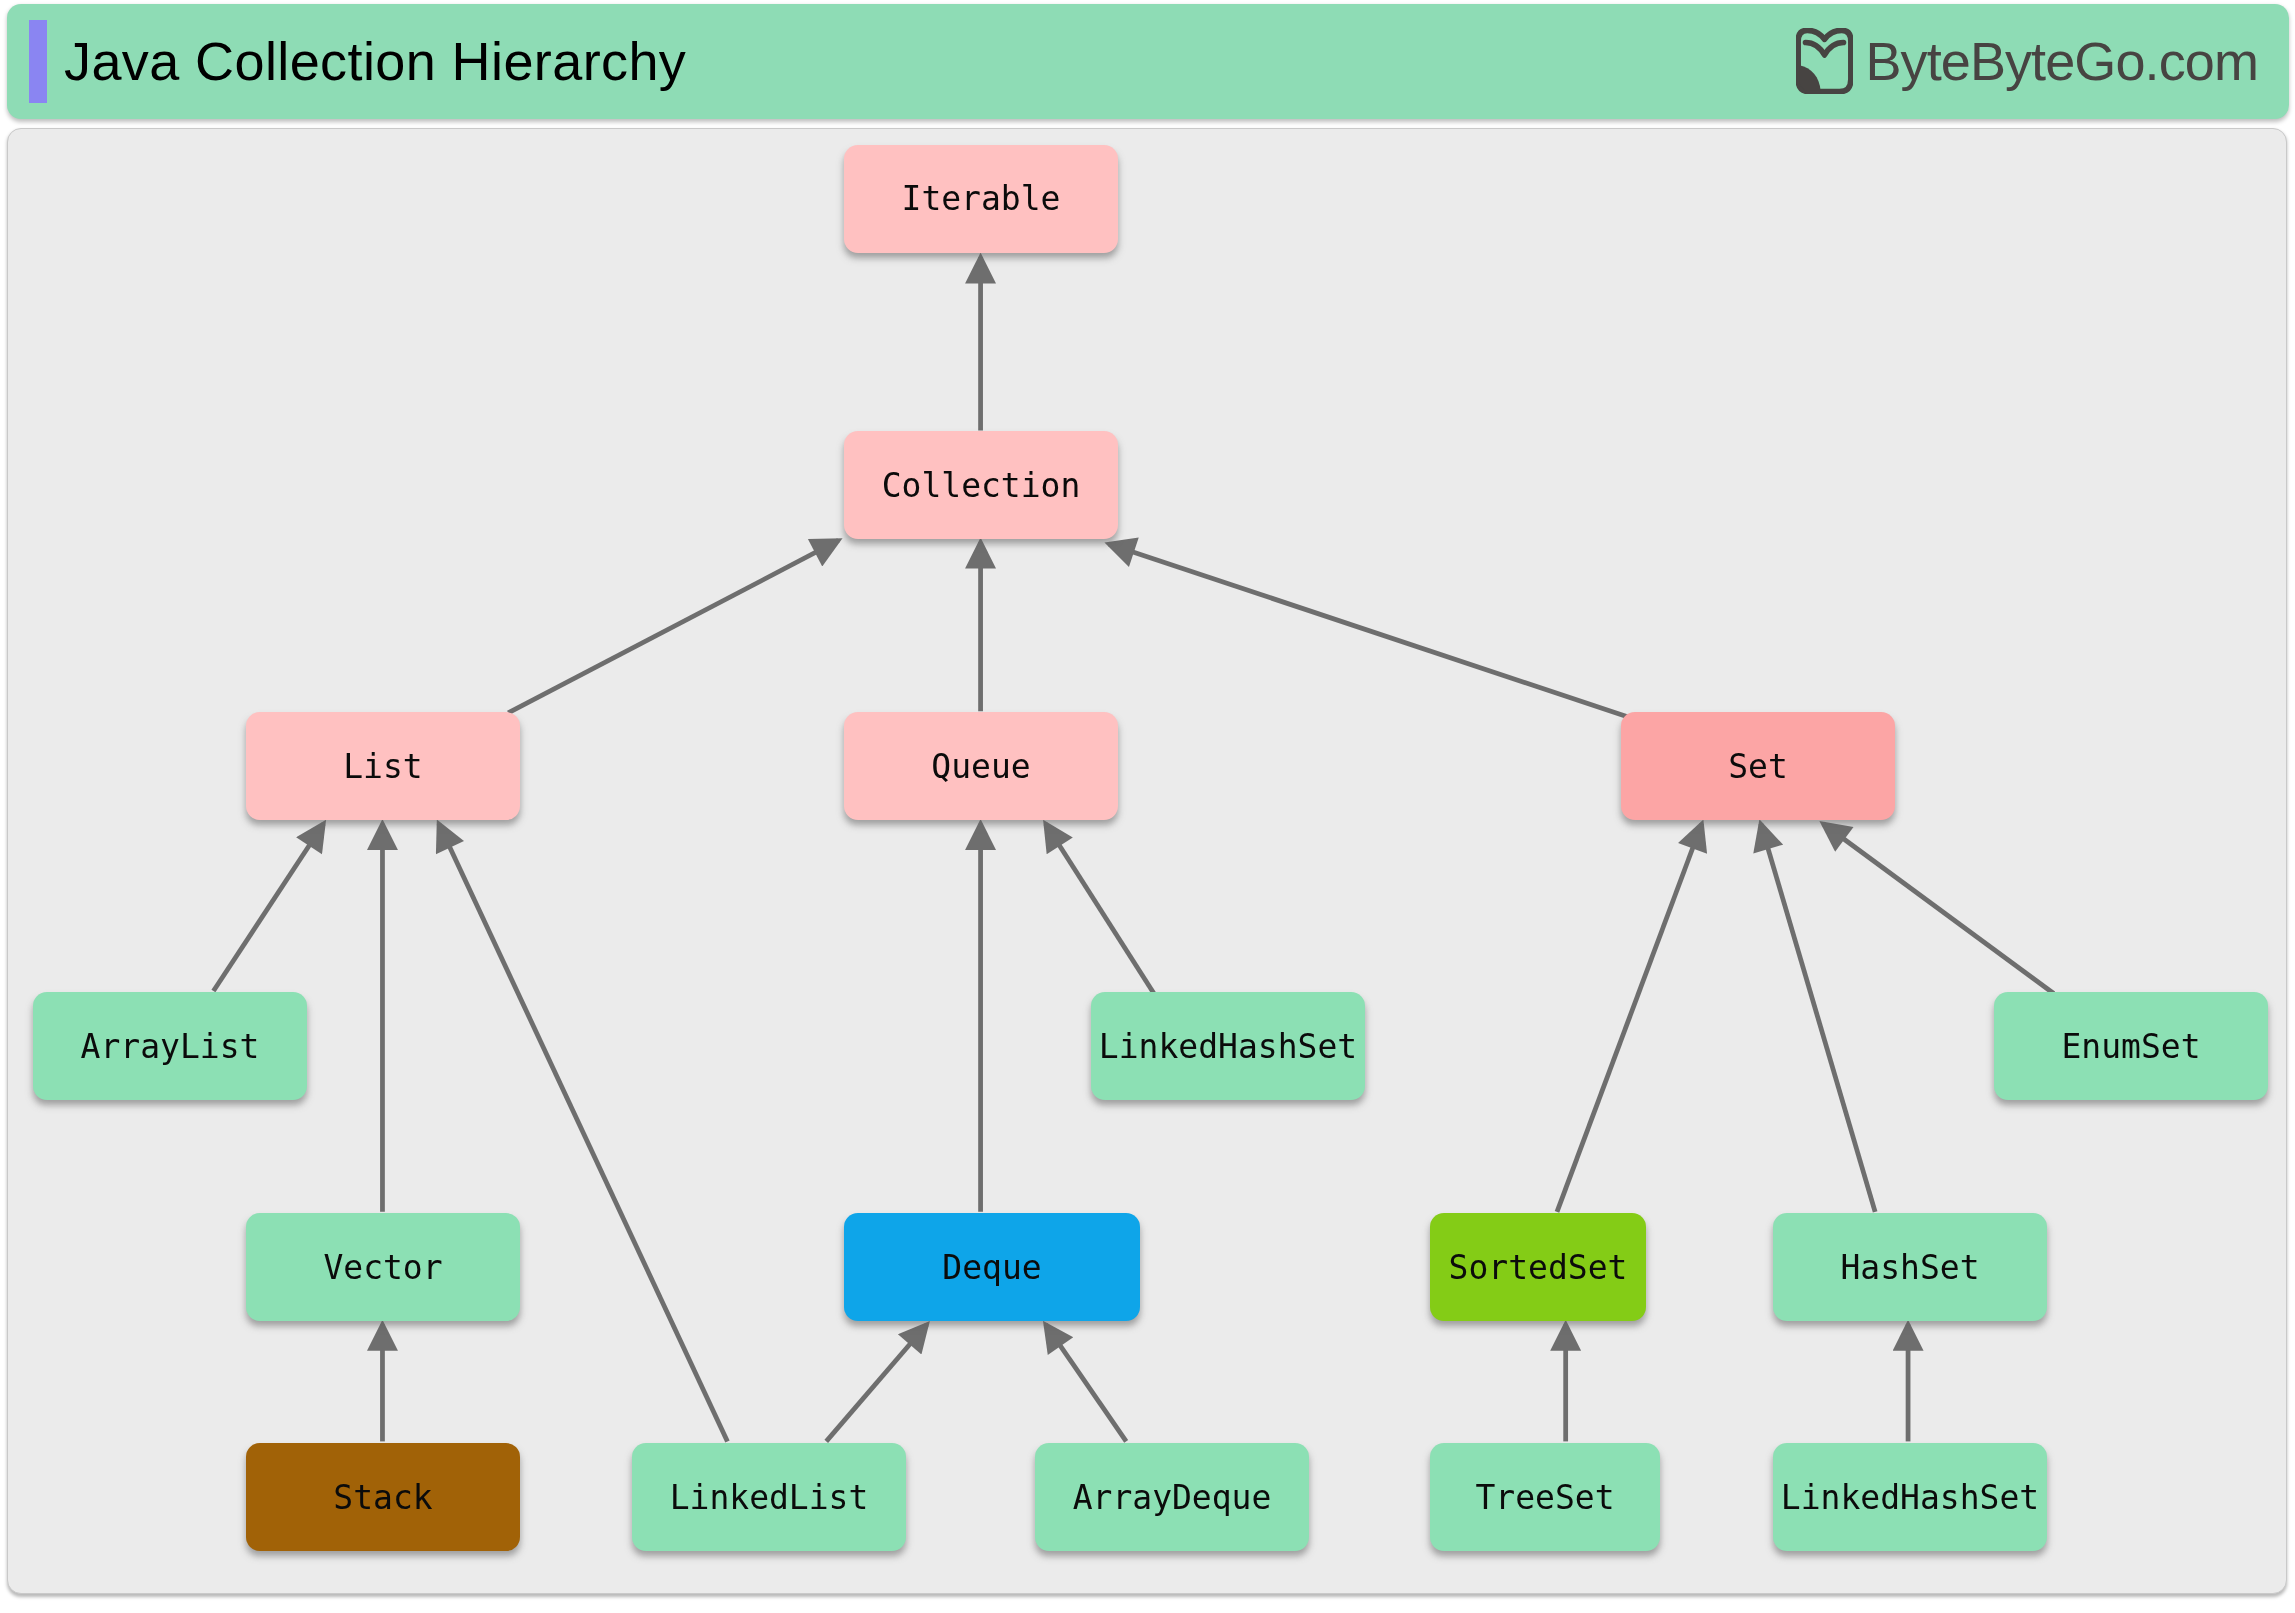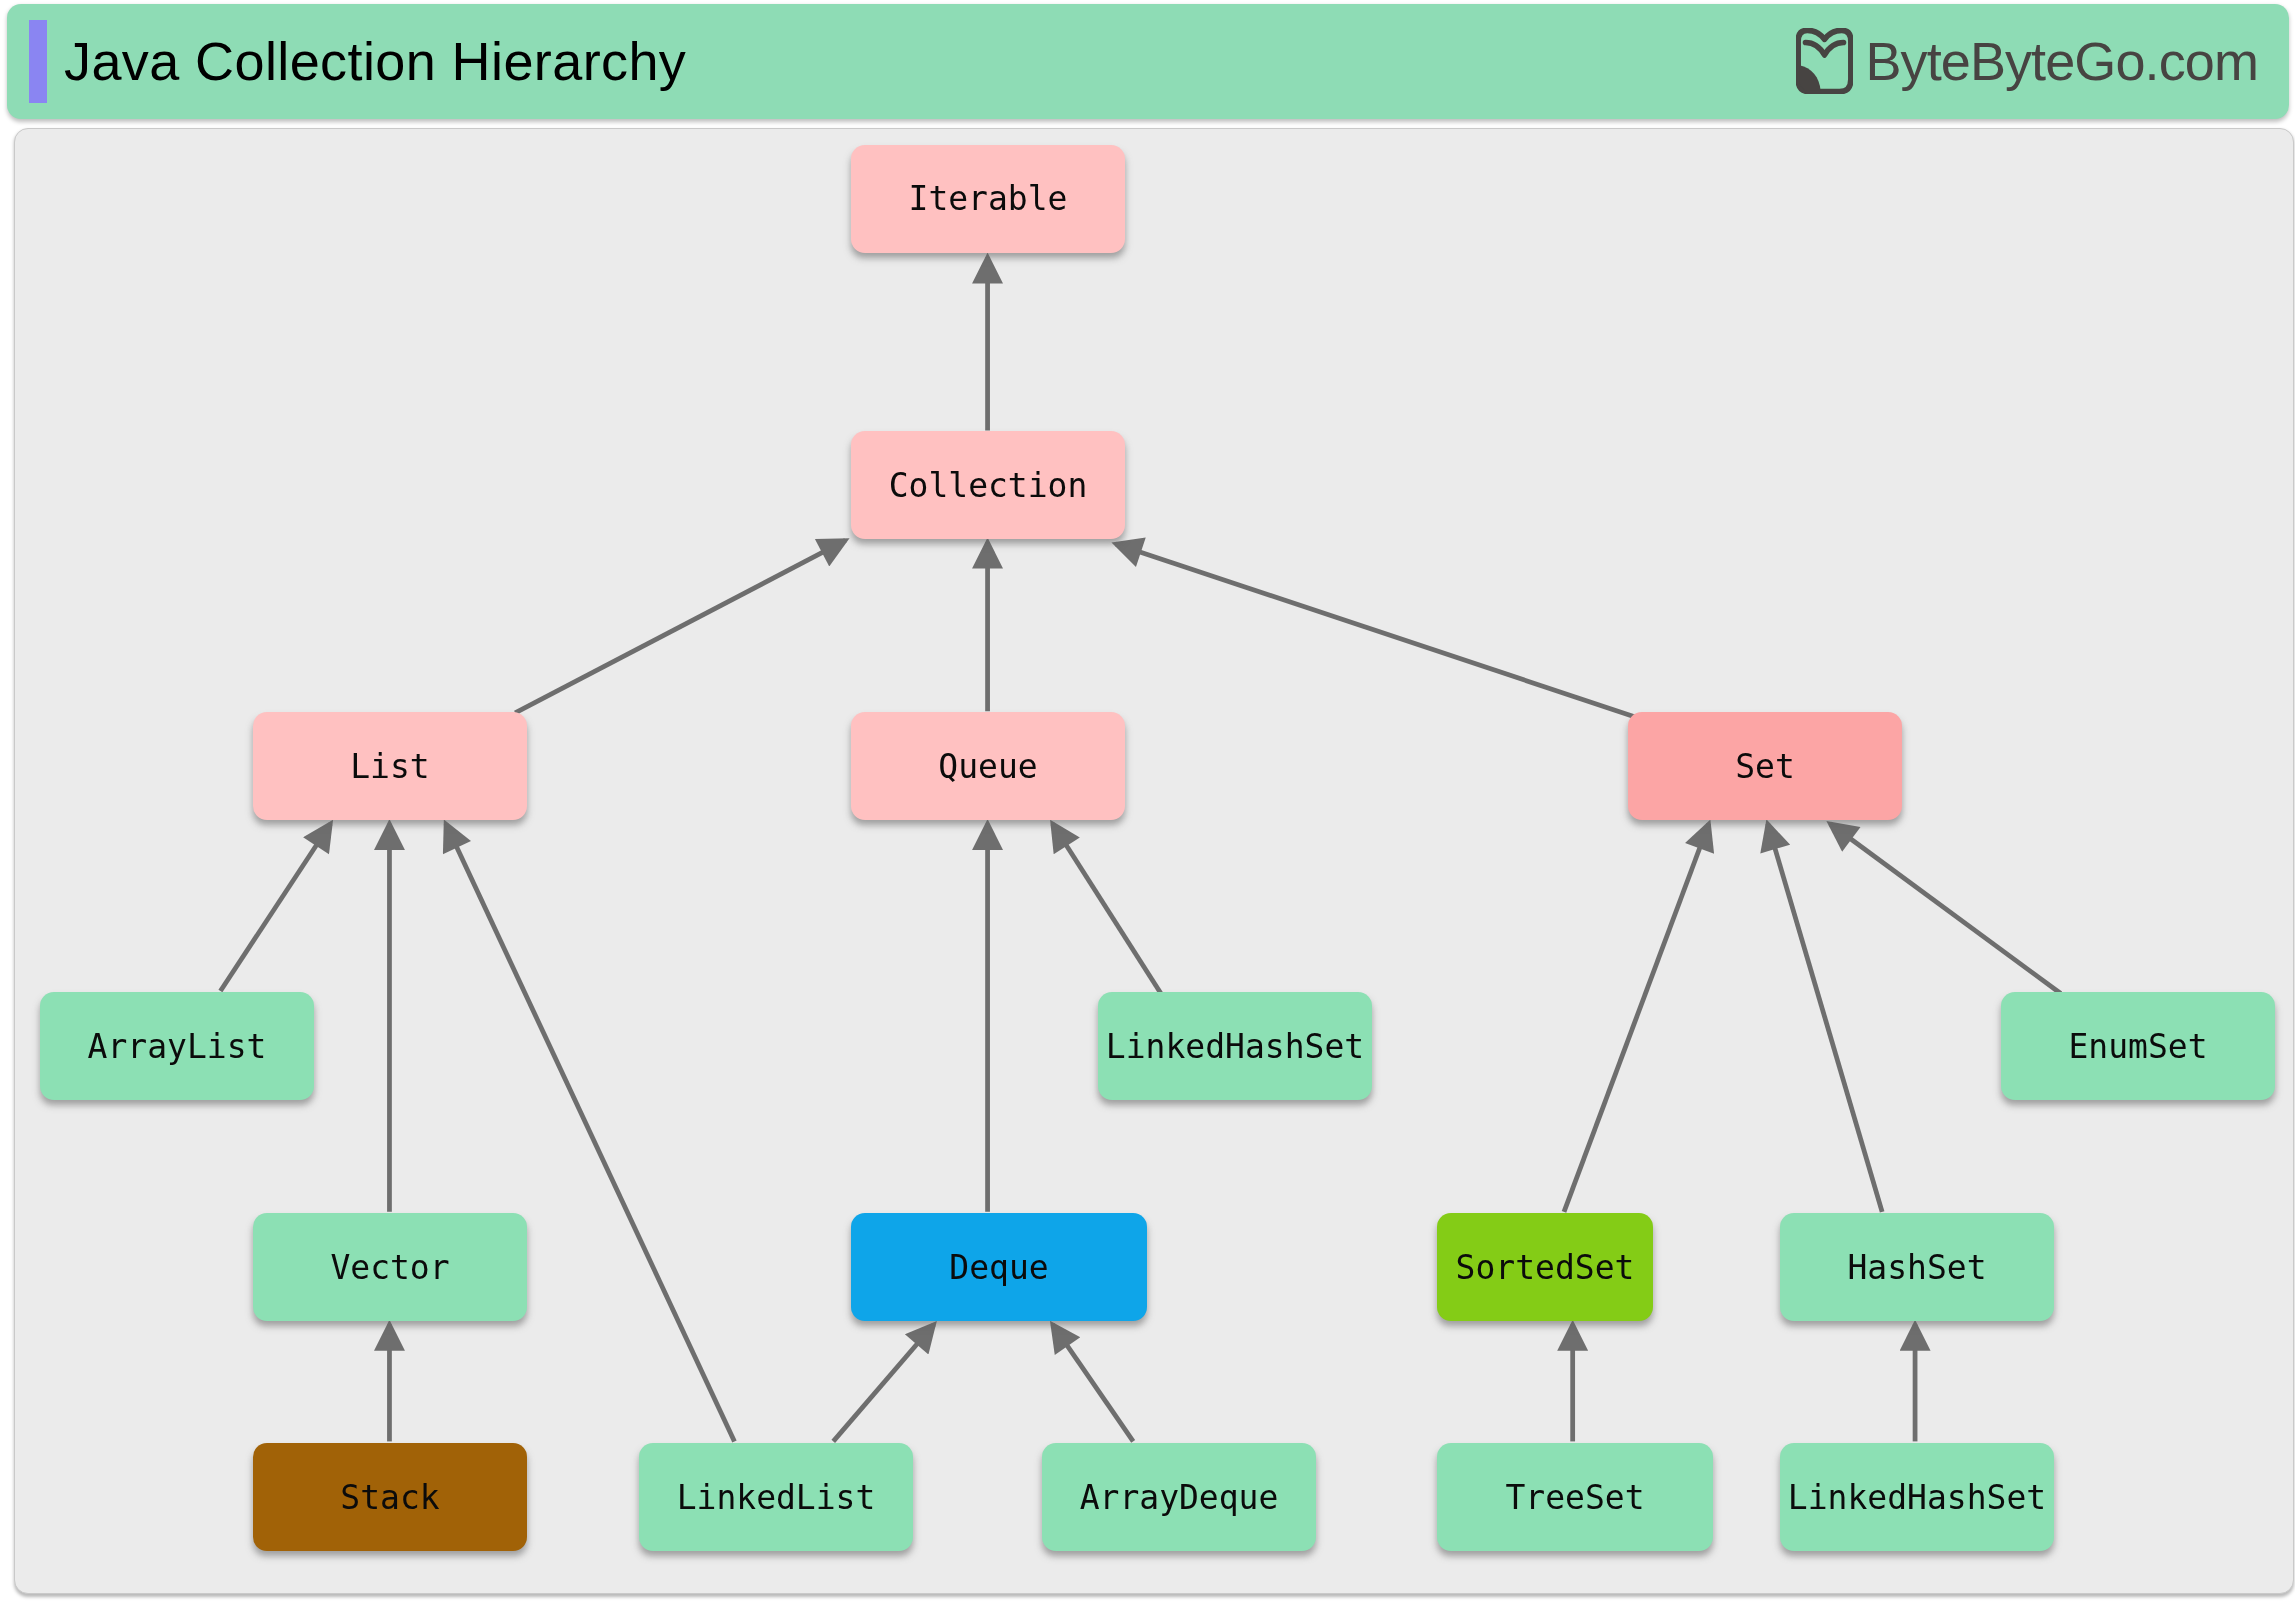--- a/index.html
+++ b/index.html
@@ -30,21 +30,21 @@
     position: absolute; right: 31px; top: 50%; transform: translateY(-50%);
     display: flex; align-items: center; gap: 12px;
   }
   .brand-text {
     font-size: 54px; font-weight: 400; letter-spacing: -0.9px; white-space: nowrap;
   }
   .owl-icon { display: block; }
 
   
   .panel {
-    position: absolute; left: 14px; top: 128px; width: 2280px; height: 1466px;
+    position: absolute; left: 7px; top: 128px; width: 2280px; height: 1466px;
     border-radius: 14px;
     border: 1.7px solid #c9c9c9;
     box-shadow: 0 2.6px 3.5px rgba(0,0,0,0.28);
   }
   .edges-svg { position: absolute; inset: 0; width: 100%; height: 100%; }
 
   
   .node {
     position: absolute;
     border-radius: 14px;
@@ -109,19 +109,19 @@
         <div class="node" style="left: 25px; top: 863px; width: 274px; height: 108px; background: rgb(140, 224, 180); color: rgb(11, 11, 11);">ArrayList</div>
         <div class="node" style="left: 1083px; top: 863px; width: 274px; height: 108px; background: rgb(140, 224, 180); color: rgb(11, 11, 11);">LinkedHashSet</div>
         <div class="node" style="left: 1986px; top: 863px; width: 274px; height: 108px; background: rgb(140, 224, 180); color: rgb(11, 11, 11);">EnumSet</div>
         <div class="node" style="left: 238px; top: 1084px; width: 274px; height: 108px; background: rgb(140, 224, 180); color: rgb(11, 11, 11);">Vector</div>
         <div class="node" style="left: 836px; top: 1084px; width: 296px; height: 108px; background: #0ea5e9; color: rgb(11, 11, 11);">Deque</div>
         <div class="node" style="left: 1422px; top: 1084px; width: 216px; height: 108px; background: #84cc16; color: rgb(11, 11, 11);">SortedSet</div>
         <div class="node" style="left: 1765px; top: 1084px; width: 274px; height: 108px; background: rgb(140, 224, 180); color: rgb(11, 11, 11);">HashSet</div>
         <div class="node" style="left: 238px; top: 1314px; width: 274px; height: 108px; background: #a16207; color: rgb(11, 11, 11);">Stack</div>
         <div class="node" style="left: 624px; top: 1314px; width: 274px; height: 108px; background: rgb(140, 224, 180); color: rgb(11, 11, 11);">LinkedList</div>
         <div class="node" style="left: 1027px; top: 1314px; width: 274px; height: 108px; background: rgb(140, 224, 180); color: rgb(11, 11, 11);">ArrayDeque</div>
-        <div class="node" style="left: 1422px; top: 1314px; width: 276px; height: 108px; background: rgb(140, 224, 180); color: rgb(11, 11, 11);">TreeSet</div>
+        <div class="node" style="left: 1422px; top: 1314px; width: 230px; height: 108px; background: rgb(140, 224, 180); color: rgb(11, 11, 11);">TreeSet</div>
         <div class="node" style="left: 1765px; top: 1314px; width: 274px; height: 108px; background: rgb(140, 224, 180); color: rgb(11, 11, 11);">LinkedHashSet</div>
       </div>
   </main>
 
 </div>
 
 
 </body></html>

